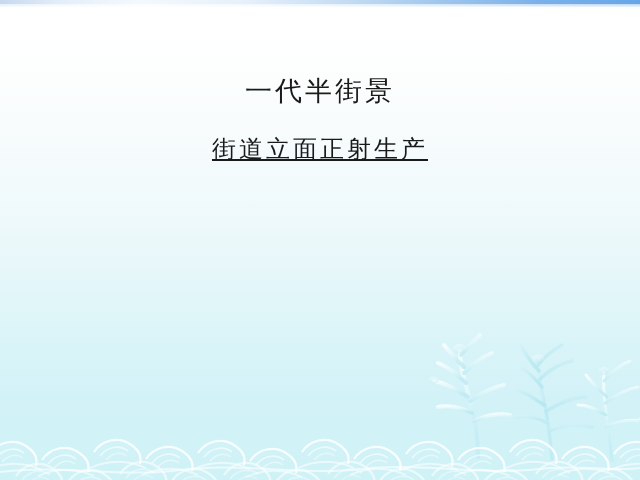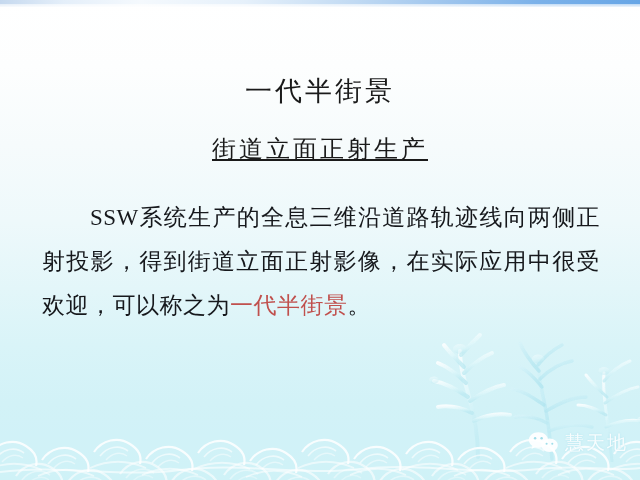--- a/index.html
+++ b/index.html
@@ -232,37 +232,15 @@
       <use href="#waveUnit" x="588" y="31"></use>
     </g>
     <path d="M0 52 C 60 44, 120 58, 180 50 C 240 42, 300 56, 360 49 C 420 42, 480 56, 540 49 C 580 44, 610 52, 640 48" fill="none" stroke="#ffffff" stroke-opacity="0.6" stroke-width="2"></path>
   </svg>
 
   <div class="title-block">
     <div class="slide-title">一代半街景</div>
     <div class="slide-subtitle">街道立面正射生产</div>
   </div>
 
-  <div class="body-block">
-    <p class="body-text"><span>SSW系统生产的全息三维沿道路轨迹线向两侧正射投影，得到街道立面正射影像，在实际应用中很受欢迎，可以称之为</span><span class="hl-red">一代半街景</span><span>。</span></p>
-  </div>
-
-  <div class="watermark">
-    <svg class="wechat-mark" width="30" height="24" viewBox="0 0 30 24" xmlns="http://www.w3.org/2000/svg">
-      <g fill="#ffffff" fill-opacity="0.92">
-        <path d="M10.4 1.2 C 5.0 1.2, 0.8 4.7, 0.8 9.0 C 0.8 11.4, 2.2 13.6, 4.4 15.0
-                 L 3.5 18.0 L 6.9 16.3 C 8.0 16.6, 9.2 16.8, 10.4 16.8
-                 C 15.8 16.8, 20.0 13.3, 20.0 9.0 C 20.0 4.7, 15.8 1.2, 10.4 1.2 Z"></path>
-        <path d="M21.6 7.6 C 17.0 7.6, 13.3 10.6, 13.3 14.3 C 13.3 18.0, 17.0 21.0, 21.6 21.0
-                 C 22.6 21.0, 23.6 20.9, 24.5 20.6 L 27.6 22.2 L 26.7 19.4
-                 C 28.5 18.2, 29.8 16.4, 29.8 14.3 C 29.8 10.6, 26.2 7.6, 21.6 7.6 Z"></path>
-      </g>
-      <g fill="#9fdde9">
-        <circle cx="7.1" cy="7.3" r="1.25"></circle>
-        <circle cx="13.6" cy="7.3" r="1.25"></circle>
-        <circle cx="18.6" cy="12.7" r="1.05"></circle>
-        <circle cx="24.3" cy="12.7" r="1.05"></circle>
-      </g>
-    </svg>
-    <span class="brand-text">慧天地</span>
-  </div>
+
 
 </div>
 
 </body></html>

